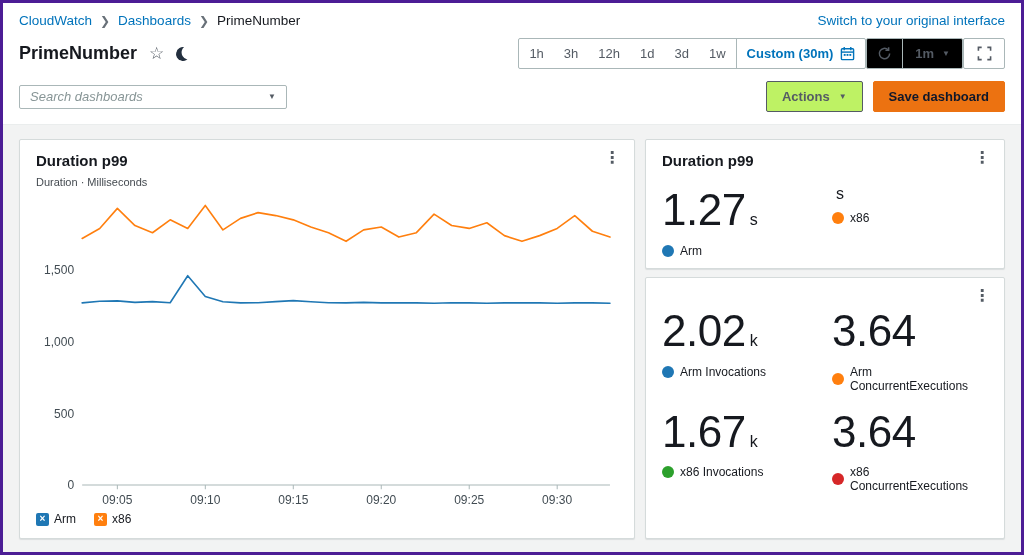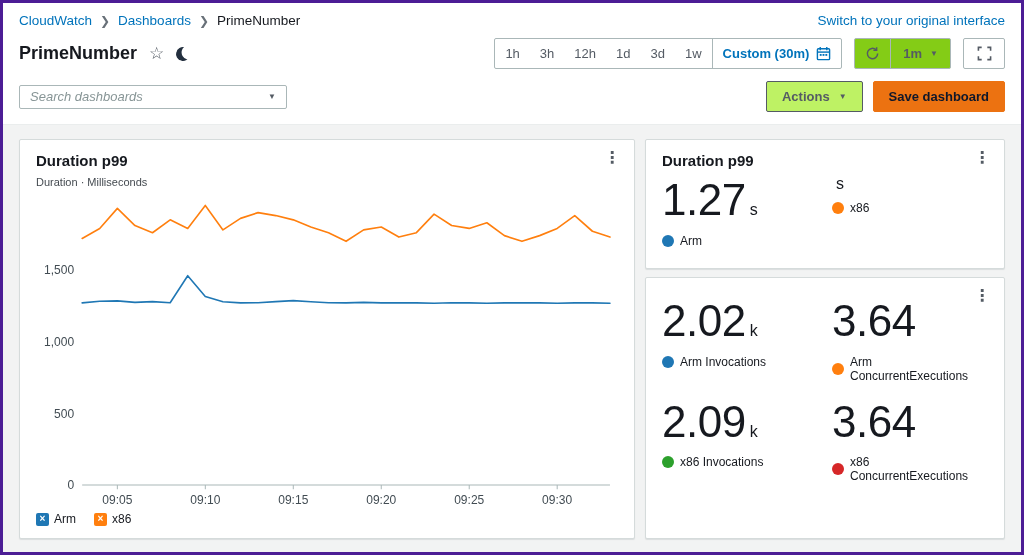--- a/index.html
+++ b/index.html
@@ -12,25 +12,25 @@
   .crumb { color:#0073bb; font-size:13.5px; text-decoration:none; cursor:pointer; }
   .crumb.current { color:#16191f; cursor:default; }
   .crumb-sep { color:#687078; margin:0 8px; font-size:12px; }
   .switch-link { margin-left:auto; color:#0073bb; font-size:13.5px; cursor:pointer; }
 
   
   .header-row { display:flex; align-items:center; padding:2px 16px 8px 16px; background:#fff; }
   .page-title { font-size:18px; font-weight:bold; color:#16191f; }
   .star-icon { margin-left:12px; font-size:17px; color:#545b64; cursor:pointer; line-height:1; }
   .moon-icon { margin-left:12px; width:14px; height:14px; border-radius:50%; box-shadow:inset 5px -3px 0 0 #232f3e; cursor:pointer; transform:rotate(15deg); }
-  .header-controls { margin-left:auto; display:flex; align-items:center; gap:12px; }
+  .header-controls { margin-left:auto; display:flex; align-items:center; }
   .time-group { display:flex; align-items:stretch; border:1px solid #aab7b8; border-radius:2px; height:31px; background:#fff; }
   .time-btn { padding:0 10px; font-size:13px; color:#545b64; display:flex; align-items:center; cursor:pointer; }
   .custom-btn { border-left:1px solid #aab7b8; padding:0 10px; display:flex; align-items:center; gap:7px; color:#0073bb; font-size:13px; font-weight:bold; cursor:pointer; }
-  .refresh-group { display:flex; align-items:stretch; border:1px solid #aab7b8; border-radius:2px; height:31px; background:#84cc16; }
+  .refresh-group { display:flex; align-items:stretch; border:1px solid #aab7b8; border-radius:2px; height:31px; background:#000000; }
   .refresh-btn { width:36px; display:flex; align-items:center; justify-content:center; border-right:1px solid #aab7b8; cursor:pointer; }
   .interval-btn { padding:0 12px; display:flex; align-items:center; gap:8px; font-size:13px; font-weight:bold; color:#545b64; cursor:pointer; }
   .caret { font-size:8px; color:#545b64; }
   .fullscreen-btn { width:42px; height:31px; border:1px solid #aab7b8; border-radius:2px; background:#fff; display:flex; align-items:center; justify-content:center; cursor:pointer; }
 
   
   .toolbar-row { display:flex; align-items:center; padding:4px 16px 12px 16px; background:#fff; }
   .search-box { width:268px; height:24px; border:1px solid #aab7b8; border-radius:2px; display:flex; align-items:center; padding:0 10px; background:#fff; }
   .search-box input { flex:1; border:none; outline:none; font-size:13px; font-family:inherit; color:#16191f; background:transparent; }
   .search-box input::placeholder { color:#879596; font-style:italic; }
@@ -49,21 +49,21 @@
   .chart-wrap { flex:1; margin-top:2px; }
   .chart-wrap svg { display:block; width:100%; height:100%; font-family:"Liberation Sans","DejaVu Sans",sans-serif; }
   .chart-legend { display:flex; gap:18px; align-items:center; margin-top:2px; }
   .legend-item { display:flex; align-items:center; gap:5px; font-size:12px; color:#16191f; cursor:pointer; }
   .legend-swatch { width:13px; height:13px; border-radius:2px; color:#fff; font-size:10px; font-weight:bold; display:flex; align-items:center; justify-content:center; line-height:1; }
 
   .right-col { flex:1; display:flex; flex-direction:column; gap:8px; height:400px; }
   .right-card { padding:12px 16px; }
   .right-card.small { height:130px; }
   .right-card.tall { flex:1; }
-  .metric-grid { display:grid; grid-template-columns:1fr 1fr; margin-top:6px; row-gap:32px; column-gap:8px;gap:14px; }
+  .metric-grid { display:grid; grid-template-columns:1fr 1fr; margin-top:16px; row-gap:32px; column-gap:8px;gap:14px; }
   .metric-value-row { display:flex; align-items:baseline; }
   .metric-value { font-size:44px; line-height:1.15; color:#16191f; letter-spacing:-.5px; }
   .metric-unit { font-size:16px; color:#16191f; margin-left:4px; }
   .metric-legend { display:flex; align-items:center; gap:6px; margin-top:8px; font-size:12px; color:#16191f; }
   .dot { width:12px; height:12px; border-radius:50%; flex:0 0 auto; }
 </style>
 </head>
 <body>
 
 <div class="window">
@@ -226,21 +226,21 @@
               <span class="metric-value">3.64</span>
               <span class="metric-unit"></span>
             </div>
             <div class="metric-legend">
               <span class="dot" style="background-color: rgb(255, 127, 14);"></span>
               <span>Arm ConcurrentExecutions</span>
             </div>
           </div>
           <div class="metric-cell">
             <div class="metric-value-row">
-              <span class="metric-value">2.09</span>
+              <span class="metric-value">1.67</span>
               <span class="metric-unit">k</span>
             </div>
             <div class="metric-legend">
               <span class="dot" style="background-color: rgb(44, 160, 44);"></span>
               <span>x86 Invocations</span>
             </div>
           </div>
           <div class="metric-cell">
             <div class="metric-value-row">
               <span class="metric-value">3.64</span>

